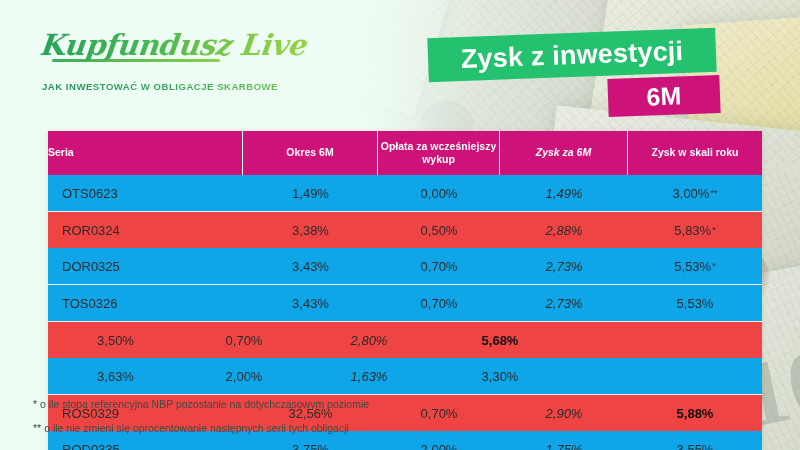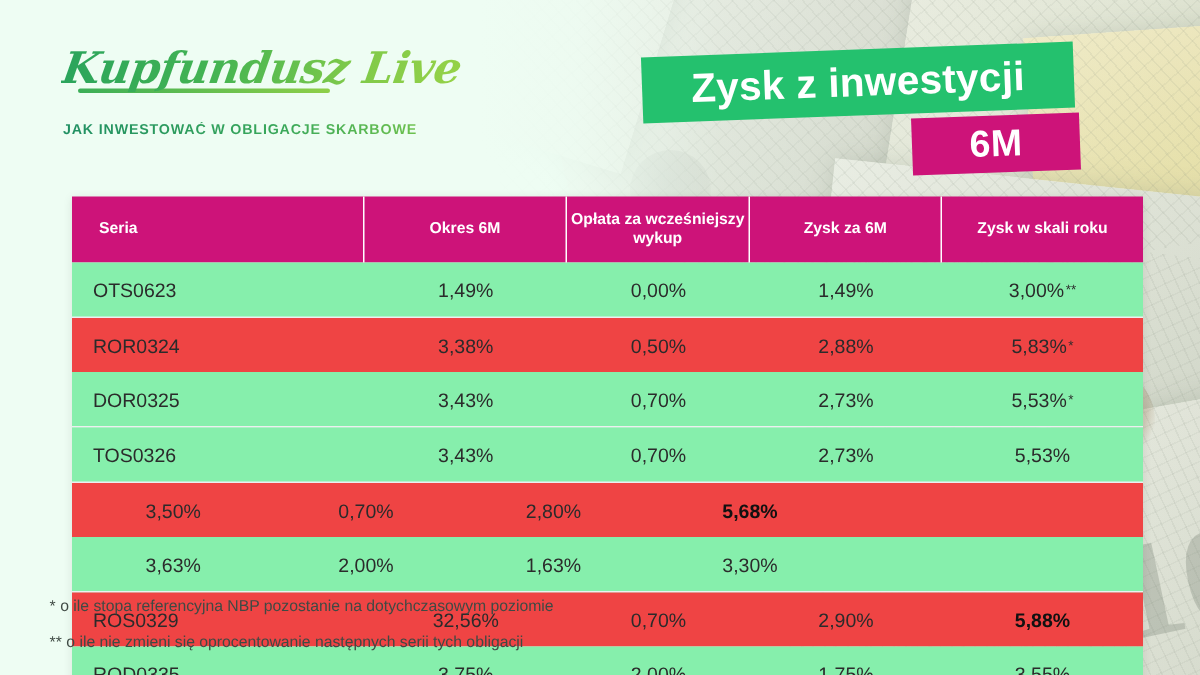--- a/index.html
+++ b/index.html
@@ -111,36 +111,36 @@
   }
   .thead{
     display:flex;background:#cd1379;height:44px;
   }
   .thead .cell{
     display:flex;align-items:center;justify-content:center;
     color:#fff;font-size:10.5px;font-weight:700;line-height:1.25;text-align:center;
     box-sizing:border-box;border-right:1.5px solid #ffffff;
   }
   .thead .cell:last-child{border-right:none;}
-  .thead .cell.seria{justify-content:flex-start;padding-left:18px;text-align:left;}
-
-  .trow{display:flex;height:36px;background:#86efac;border-bottom:1px solid #eceff0;}
+  .thead .cell.seria{justify-content:flex-start;padding-left:0;text-align:left;}
+
+  .trow{display:flex;height:36px;background:#0ea5e9;border-bottom:1px solid #eceff0;}
   .trow:last-child{border-bottom:none;}
   .trow.hl{background:#ef4444;border-bottom:none;}
   .trow .cell{
     display:flex;align-items:center;justify-content:center;
     font-size:13px;color:#2b2b2b;box-sizing:border-box;
   }
   .trow .cell.seria{justify-content:flex-start;padding-left:14px;}
   .trow .cell.bold{font-weight:700;color:#111;}
 
   .c1{width:195px;}
   .c2{width:135px;}
   .c3{width:122px;}
-  .c4{width:128px;}
+  .c4{width:128px;font-style:italic;}
   .c5{width:134px;}
 
   .sup{font-size:9px;vertical-align:super;margin-left:1px;}
 
   
   .notes{position:absolute;left:33px;top:398px;}
   .note-line{
     font-size:10.5px;color:#3f4a44;margin-bottom:12px;white-space:nowrap;
   }
   .note-line .mark{margin-right:3px;}

